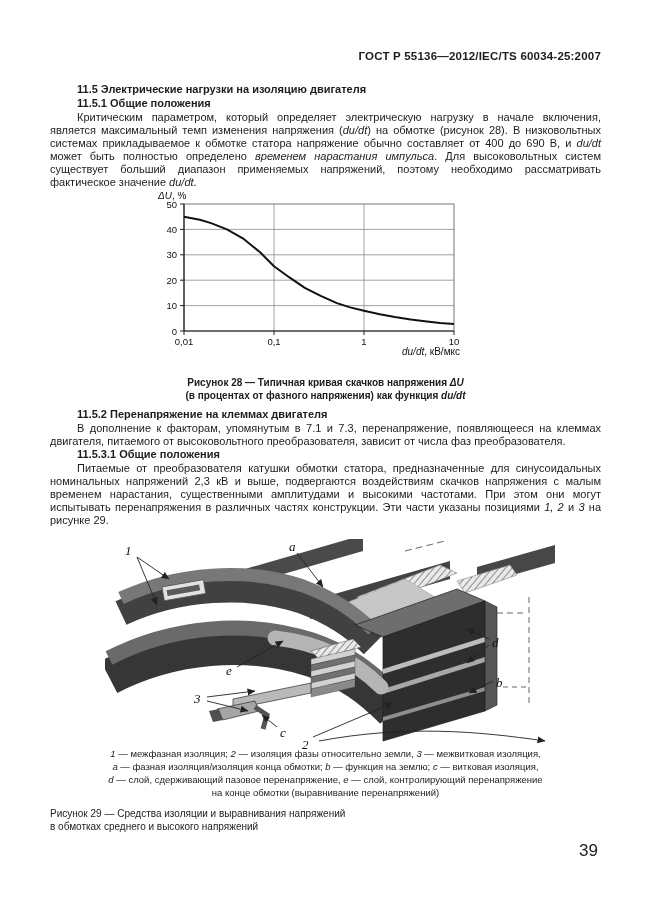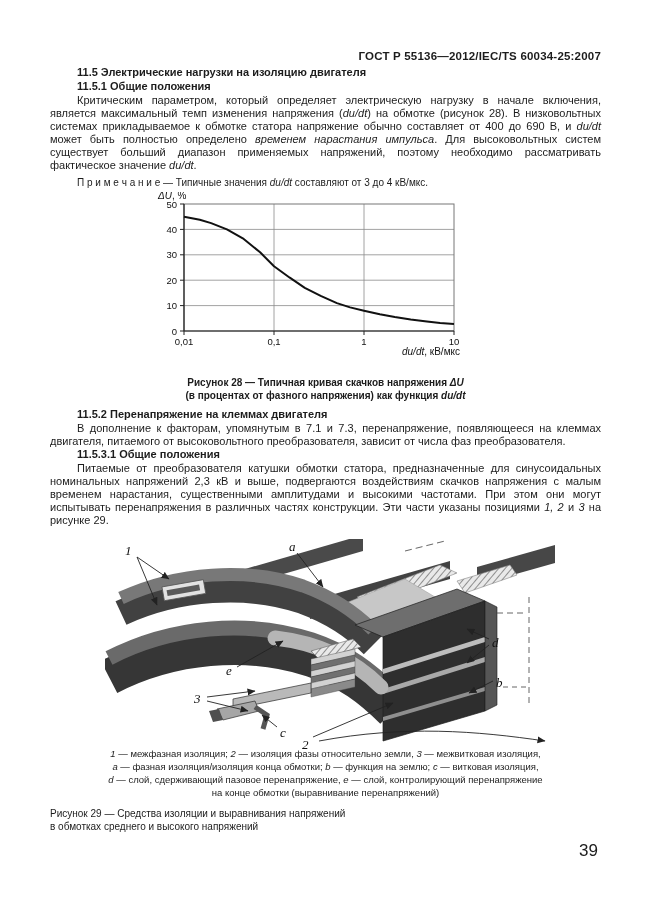--- a/index.html
+++ b/index.html
@@ -1,21 +1,21 @@
 <!DOCTYPE html>
 <html><head>
 <meta charset="utf-8">
 <style>
   html,body { margin:0; padding:0; background:#ffffff; }
   .page {
     position:relative; width:646px; height:913px; background:#fff;
     font-family:"Liberation Sans", sans-serif; font-size:11px; color:#1c1c1c;
     box-sizing:border-box; padding:50px 45px 0 50px; overflow:hidden;
   }
-  .doc-header { text-align:right; font-weight:bold; font-size:11.5px; margin-bottom:4px; letter-spacing:0.2px; }
+  .doc-header { text-align:right; font-weight:bold; font-size:11.5px; margin-bottom:21px; letter-spacing:0.2px; }
   .sec-title { font-weight:bold; margin:0 0 2px 0; text-indent:27px; }
   .sec-title.mt { margin-top:6px; }
   p.body { margin:0; text-align:justify; text-indent:27px; line-height:13px; }
   .note { font-size:10px; margin:5px 0 0 0; text-indent:27px; line-height:12px; }
   .fig28 { margin:3px 0 0 92px; }
   .fig-caption { text-align:center; font-size:10px; line-height:13px; margin-top:16px;font-weight:bold; }
   .fig29wrap { margin:12px 0 0 55px; }
   .legend { text-align:center; font-size:9.5px; line-height:13px; margin-top:-16px; }
   .cap29 { text-align:left; font-size:10px; line-height:13px; margin-top:8px; }
   .pagenum { position:absolute; right:48px; bottom:52px; font-size:17px; }
@@ -26,21 +26,20 @@
 </head>
 <body>
 
 <div class="page">
 
   <div class="doc-header">ГОСТ Р 55136—2012/IEC/TS 60034-25:2007</div>
 
   <div class="sec-title">11.5 Электрические нагрузки на изоляцию двигателя</div>
   <div class="sec-title">11.5.1 Общие положения</div>
   <p class="body"><span>Критическим параметром, который определяет электрическую нагрузку в начале включения, является максимальный темп изменения напряжения (</span><i>du/dt</i><span>) на обмотке (рисунок 28). В низковольтных системах прикладываемое к обмотке статора напряжение обычно составляет от 400 до 690 В, и </span><i>du/dt</i><span> может быть полностью определено </span><i>временем нарастания импульса</i><span>. Для высоковольтных систем существует больший диапазон применяемых напряжений, поэтому необходимо рассматривать фактическое значение </span><i>du/dt</i><span>.</span></p>
-  <p class="note"><span>П р и м е ч а н и е — Типичные значения </span><i>du/dt</i><span>  составляют от 3 до 4 кВ/мкс.</span></p>
 
   <figure class="fig28" style="margin-top:3px; margin-bottom:0;">
     <svg id="chart28" viewBox="0 0 360 166" width="360" height="166">
         <line x1="42" y1="113.60000000000001" x2="312" y2="113.60000000000001" stroke="#8a8a8a" stroke-width="0.8"></line>
         <line x1="42" y1="88.2" x2="312" y2="88.2" stroke="#8a8a8a" stroke-width="0.8"></line>
         <line x1="42" y1="62.800000000000004" x2="312" y2="62.800000000000004" stroke="#8a8a8a" stroke-width="0.8"></line>
         <line x1="42" y1="37.39999999999999" x2="312" y2="37.39999999999999" stroke="#8a8a8a" stroke-width="0.8"></line>
         <line x1="132" y1="12" x2="132" y2="139" stroke="#8a8a8a" stroke-width="0.8"></line>
         <line x1="222" y1="12" x2="222" y2="139" stroke="#8a8a8a" stroke-width="0.8"></line>
         <rect x="42" y="12" width="270" height="127" fill="none" stroke="#777" stroke-width="1"></rect>

